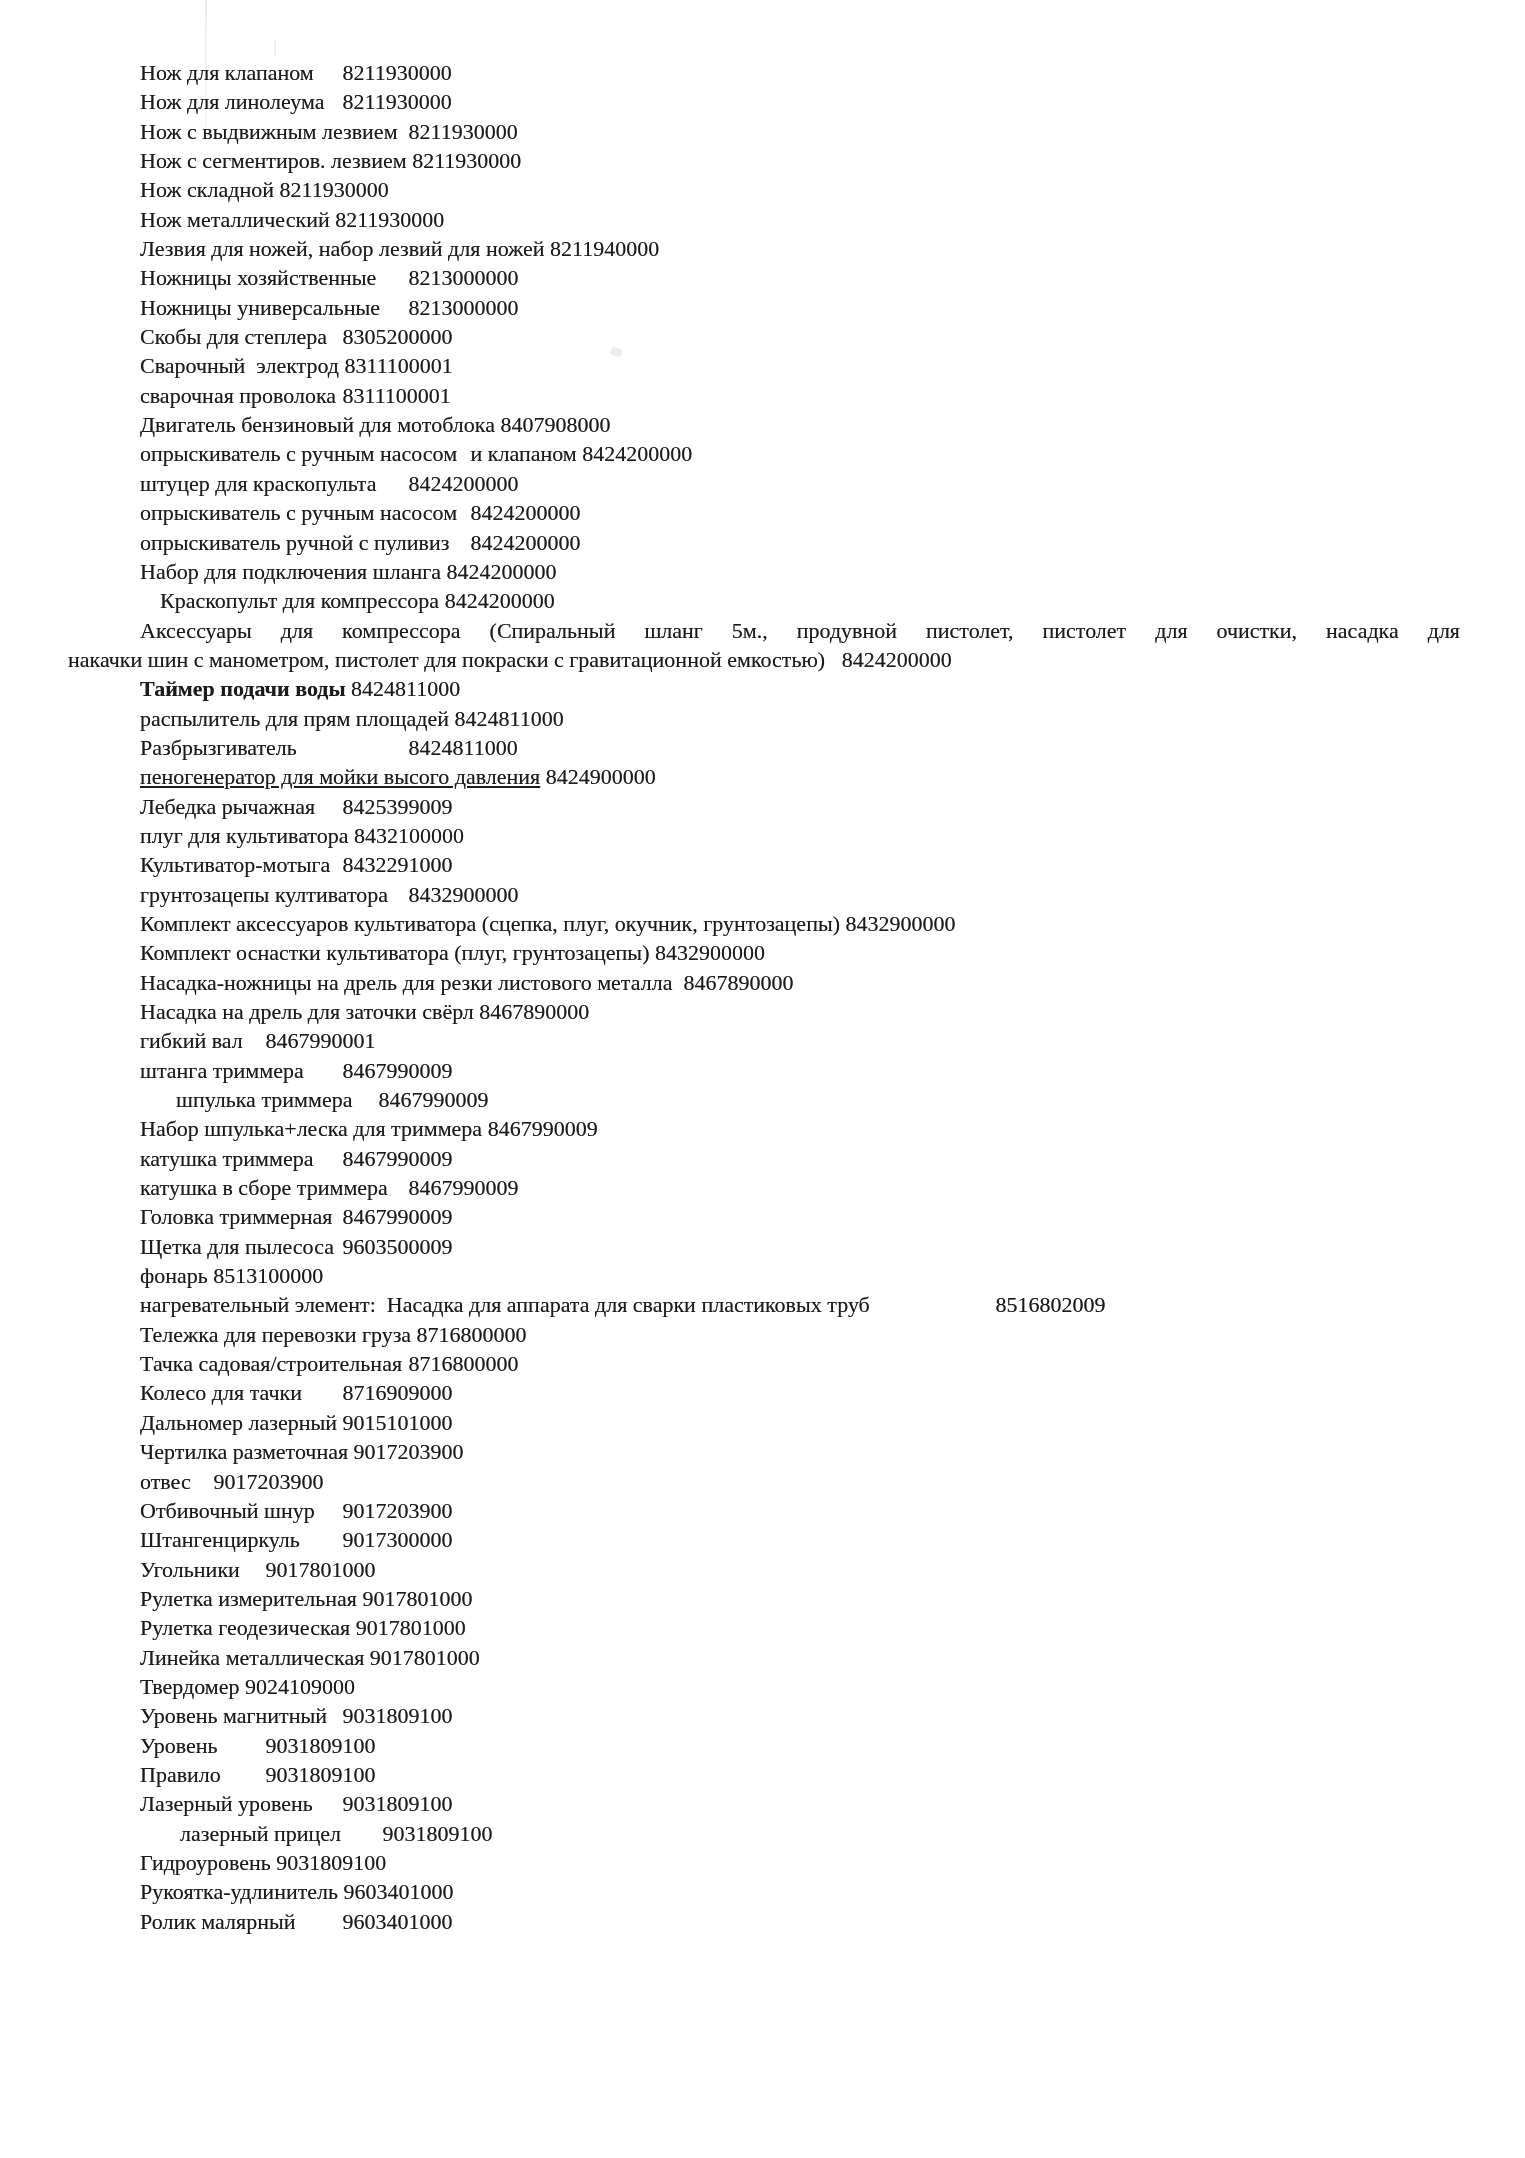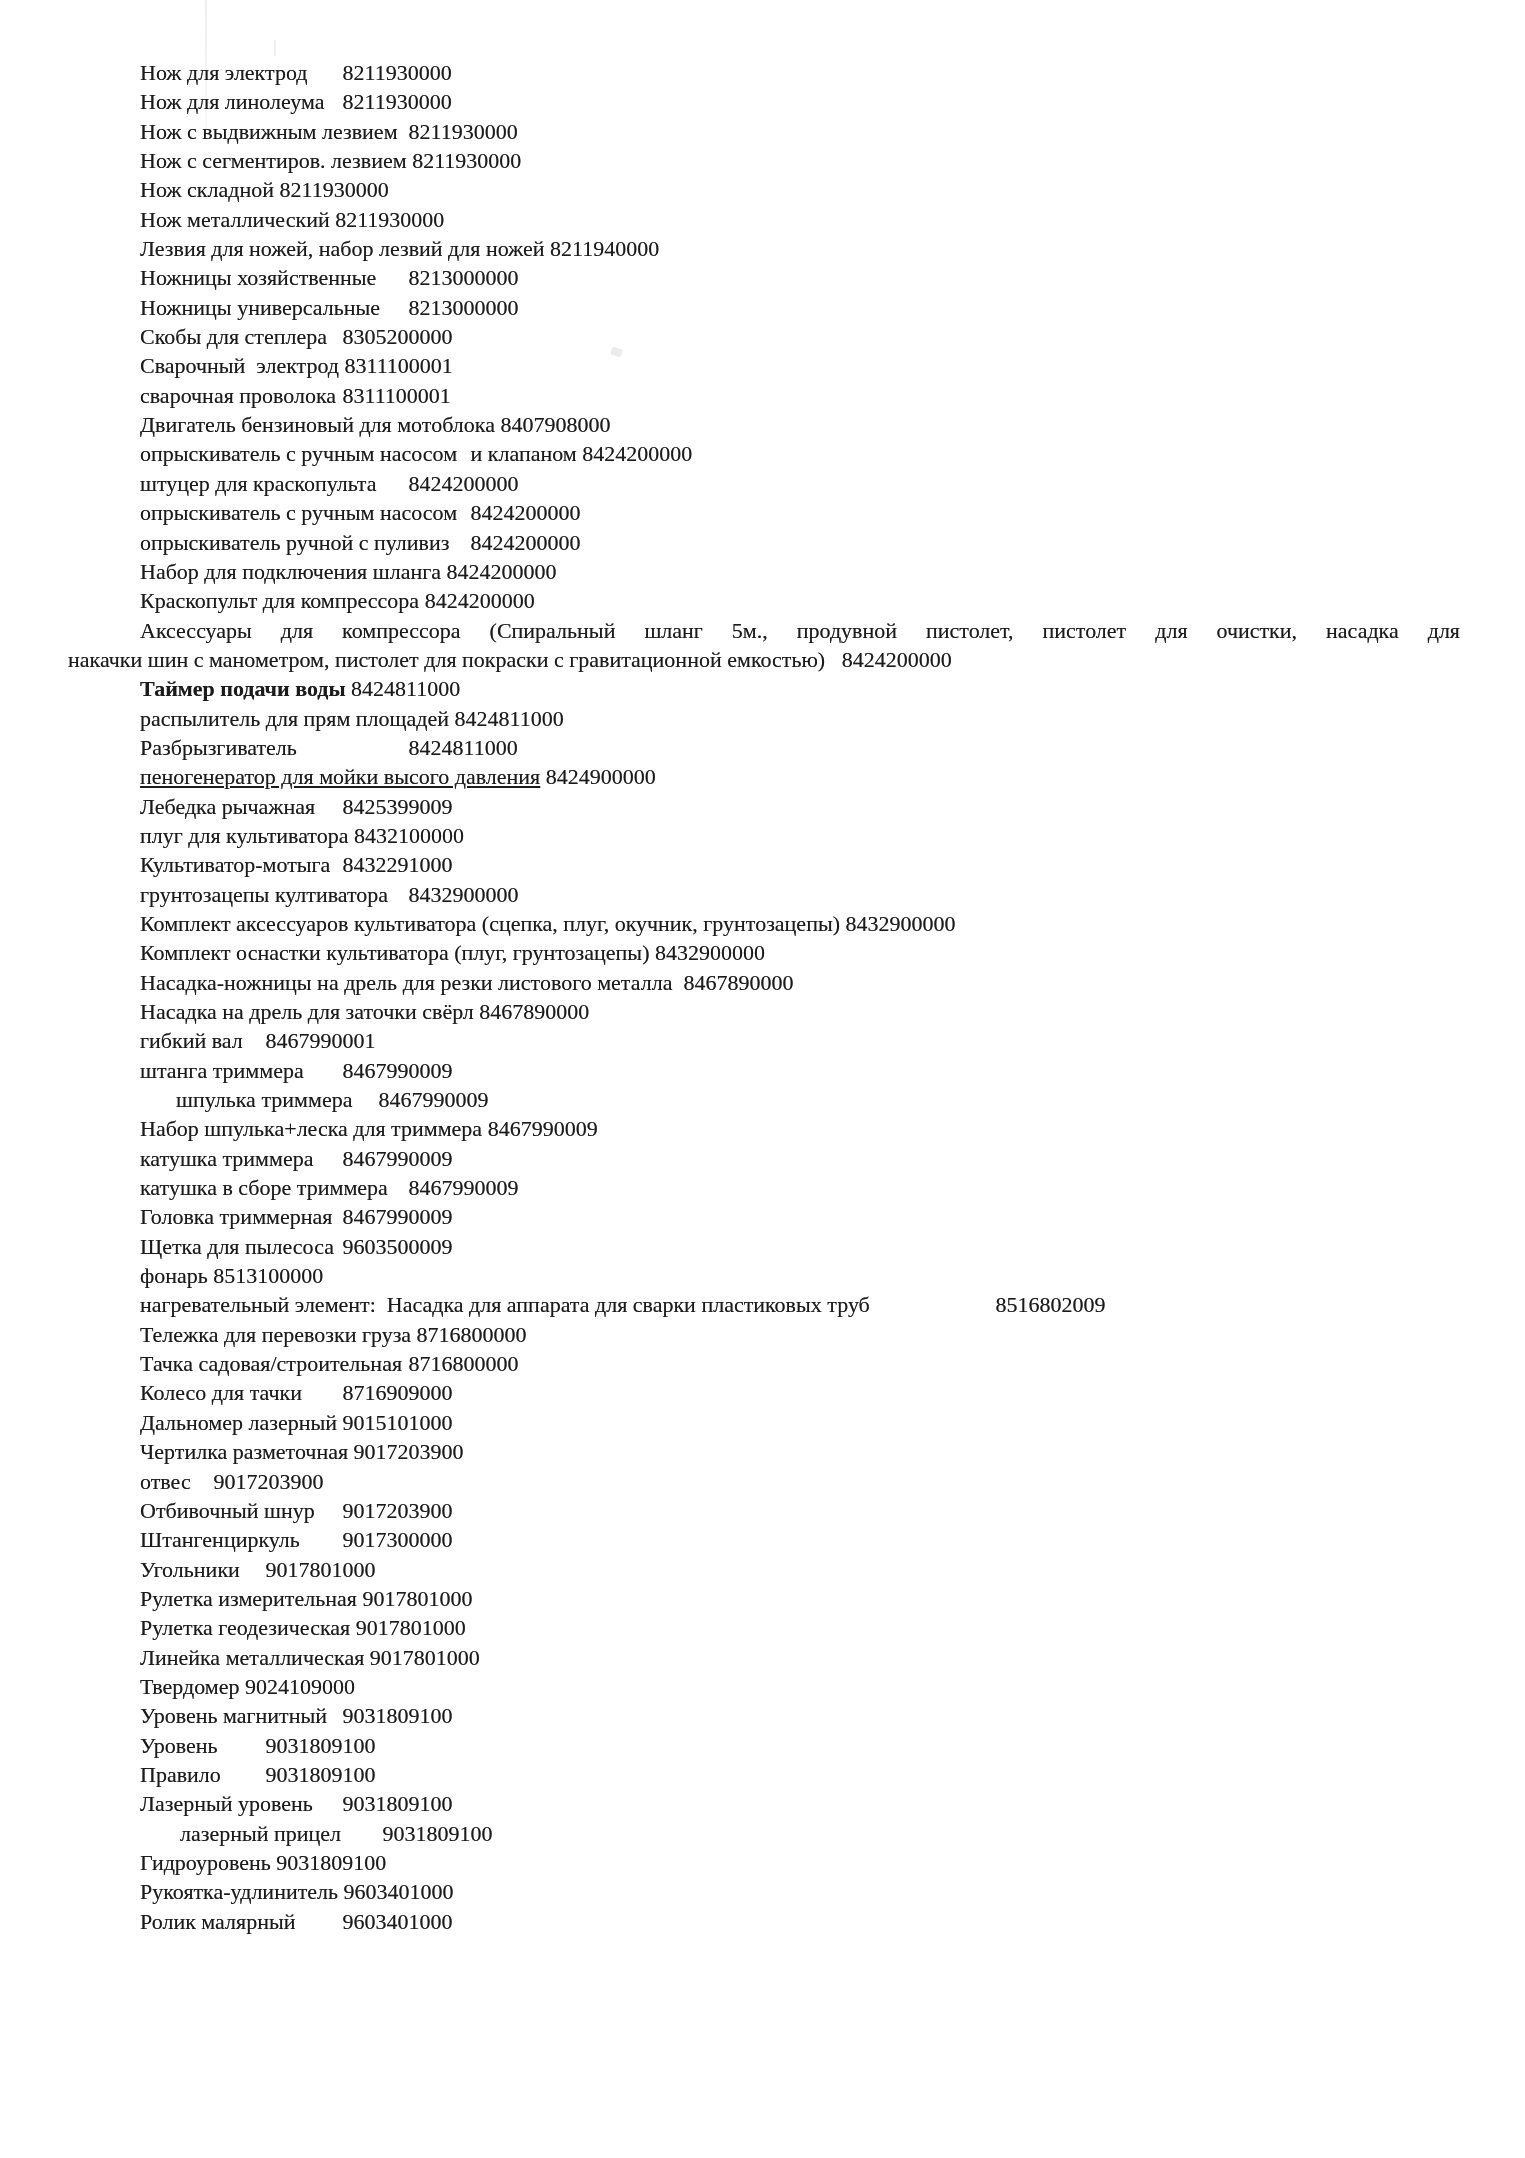--- a/index.html
+++ b/index.html
@@ -27,39 +27,39 @@
   .speck2 { left:274px; top:40px; width:2px; height:16px; background:#f0f0f0; }
 </style>
 </head>
 <body>
 
 <div class="page">
   <div class="artifact streak"></div>
   <div class="artifact speck2"></div>
   <div class="artifact speck1"></div>
   <div class="list">
-      <div class="row"><span class="name" style="min-width: 197px;">Нож для электрод</span> <span class="code">8211930000</span></div>
+      <div class="row"><span class="name" style="min-width: 197px;">Нож для клапаном</span> <span class="code">8211930000</span></div>
       <div class="row"><span class="name" style="min-width: 197px;">Нож для линолеума</span> <span class="code">8211930000</span></div>
       <div class="row"><span class="name" style="min-width: 263px;">Нож с выдвижным лезвием</span> <span class="code">8211930000</span></div>
       <div class="row"><span class="name">Нож с сегментиров. лезвием</span> <span class="code">8211930000</span></div>
       <div class="row"><span class="name">Нож складной</span> <span class="code">8211930000</span></div>
       <div class="row"><span class="name">Нож металлический</span> <span class="code">8211930000</span></div>
       <div class="row"><span class="name" style="min-width: 393px;">Лезвия для ножей, набор лезвий для ножей</span> <span class="code">8211940000</span></div>
       <div class="row"><span class="name" style="min-width: 263px;">Ножницы хозяйственные</span> <span class="code">8213000000</span></div>
       <div class="row"><span class="name" style="min-width: 263px;">Ножницы универсальные</span> <span class="code">8213000000</span></div>
       <div class="row"><span class="name" style="min-width: 197px;">Скобы для степлера</span> <span class="code">8305200000</span></div>
       <div class="row"><span class="name" style="min-width: 197px;">Сварочный&nbsp; электрод</span> <span class="code">8311100001</span></div>
       <div class="row"><span class="name" style="min-width: 197px;">сварочная проволока</span> <span class="code">8311100001</span></div>
       <div class="row"><span class="name" style="min-width: 325px;">Двигатель бензиновый для мотоблока</span> <span class="code">8407908000</span></div>
       <div class="row"><span class="name" style="min-width: 325px;">опрыскиватель с ручным насосом</span> <span class="code">и клапаном 8424200000</span></div>
       <div class="row"><span class="name" style="min-width: 263px;">штуцер для краскопульта</span> <span class="code">8424200000</span></div>
       <div class="row"><span class="name" style="min-width: 325px;">опрыскиватель с ручным насосом</span> <span class="code">8424200000</span></div>
       <div class="row"><span class="name" style="min-width: 325px;">опрыскиватель ручной с пуливиз</span> <span class="code">8424200000</span></div>
       <div class="row"><span class="name">Набор для подключения шланга</span> <span class="code">8424200000</span></div>
-      <div class="row"><span class="name" style="min-width: 263px;">Краскопульт для компрессора</span> <span class="code">8424200000</span></div>
+      <div class="row"><span class="name" style="min-width: 263px; margin-left: 20px;">Краскопульт для компрессора</span> <span class="code">8424200000</span></div>
       <div class="para">
         <div class="para-line1">Аксессуары для компрессора (Спиральный шланг 5м., продувной пистолет, пистолет для очистки, насадка для</div>
         <div class="para-line2">накачки шин с манометром, пистолет для покраски с гравитационной емкостью)&nbsp;&nbsp; 8424200000</div>
       </div>
       <div class="row"><span class="name" style="min-width: 197px; font-weight: bold;">Таймер подачи воды</span> <span class="code">8424811000</span></div>
       <div class="row"><span class="name">распылитель для прям площадей</span> <span class="code">8424811000</span></div>
       <div class="row"><span class="name" style="min-width: 263px;">Разбрызгиватель</span> <span class="code">8424811000</span></div>
       <div class="row"><span class="name" style="min-width: 393px; text-decoration: underline;">пеногенератор для мойки высого давления</span> <span class="code">8424900000</span></div>
       <div class="row"><span class="name" style="min-width: 197px;">Лебедка рычажная</span> <span class="code">8425399009</span></div>
       <div class="row"><span class="name" style="min-width: 197px;">плуг для культиватора</span> <span class="code">8432100000</span></div>

